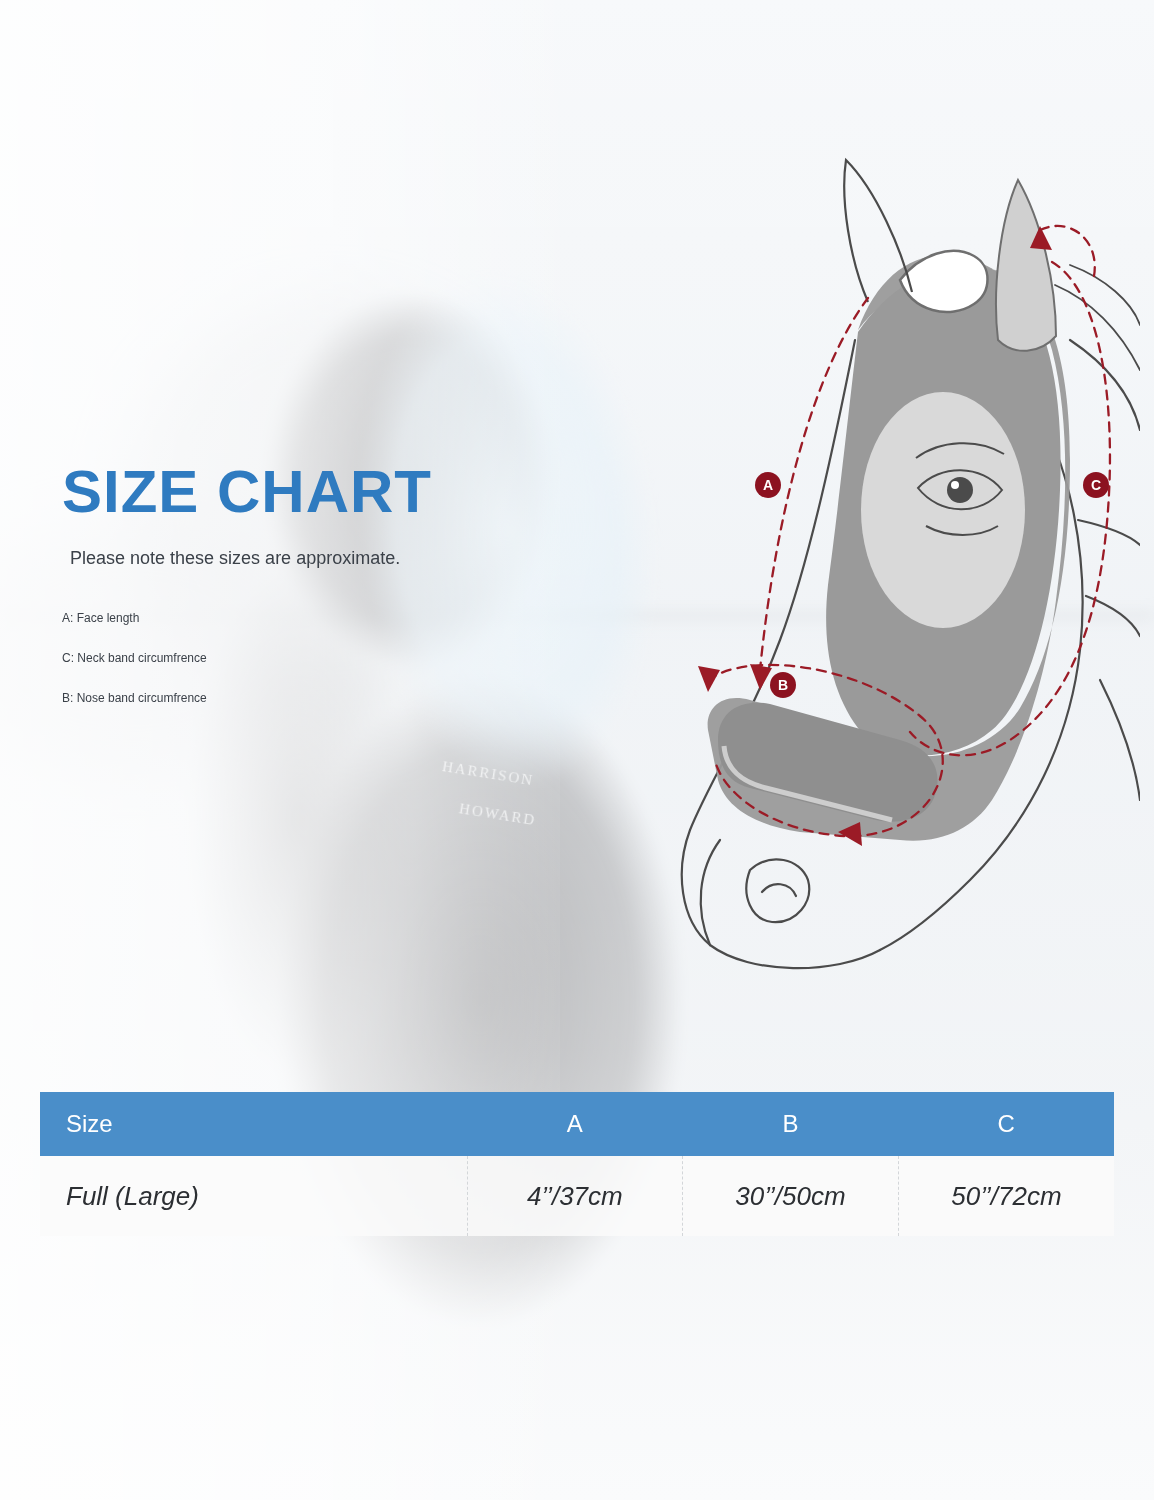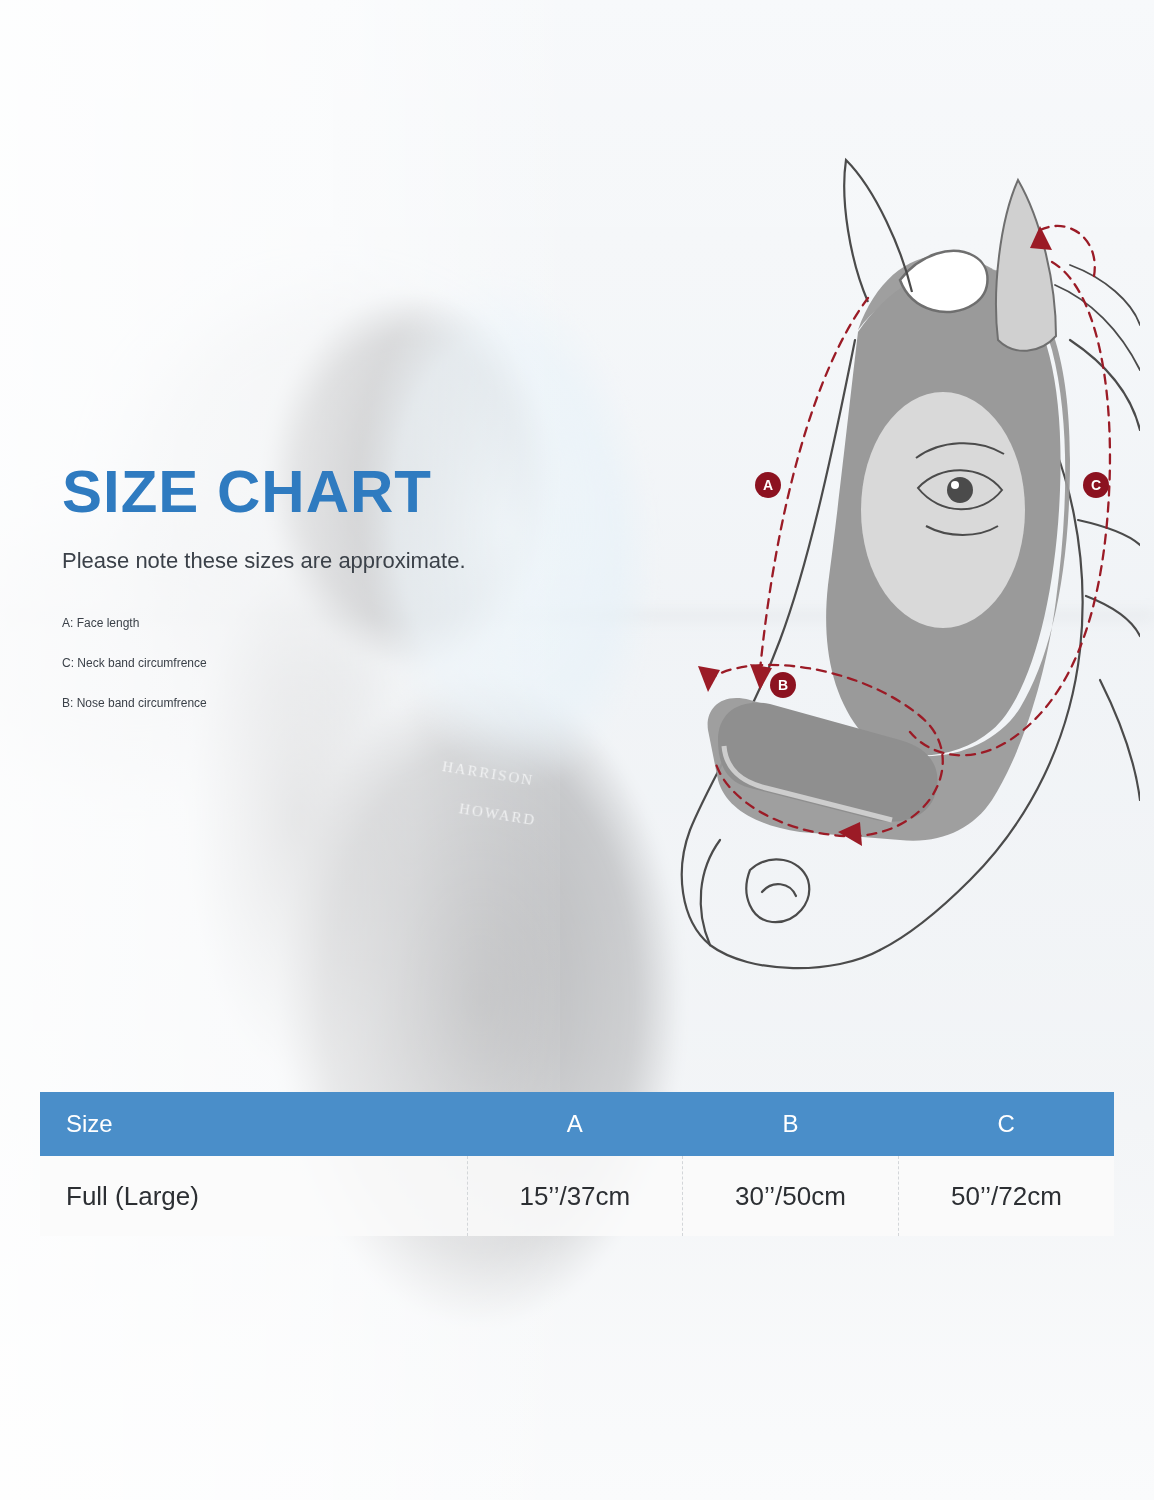--- a/index.html
+++ b/index.html
@@ -111,23 +111,23 @@
   }
   .title {
     font-size: 60px;
     font-weight: bold;
     color: #2f7bc0;
     letter-spacing: 1px;
     line-height: 1;
     margin: 0 0 26px 0;
   }
   .subtitle {
-    font-size: 22px;
+    font-size: 18px;
     color: #3b4149;
-    margin: 0 0 42px 0;
+    margin: 0 0 42px 8px;
   }
   .legend-line {
     font-size: 12px;
     color: #3b4149;
     margin-bottom: 26px;
   }
 
   
   .diagram {
     position: absolute;
@@ -183,21 +183,21 @@
   }
   tbody td {
     background: rgba(250,250,250,0.86);
     font-size: 26px;
     color: #2c2f33;
     height: 78px;
     text-align: center;
     vertical-align: middle;
     border-bottom: 1px dashed #d3d6d9;
   }
-  tbody tr:last-child td { border-bottom: none; }
+  tbody tr:last-child td { border-bottom: none; font-style: italic; }
   tbody td.col-size {
     text-align: left;
     padding-left: 26px;
   }
   tbody td.sep {
     border-left: 1px dashed #d3d6d9;
   }
 </style>
 </head>
 <body>
@@ -337,21 +337,21 @@
         <tr>
           <th class="col-size">Size</th>
           <th>A</th>
           <th>B</th>
           <th>C</th>
         </tr>
       </thead>
       <tbody>
         <tr>
           <td class="col-size">Full (Large)</td>
-          <td class="sep">15’’/37cm</td>
+          <td class="sep">4’’/37cm</td>
           <td class="sep">30’’/50cm</td>
           <td class="sep">50’’/72cm</td>
         </tr>
       </tbody>
     </table>
   </div>
 
 </div>
 
 </body></html>

